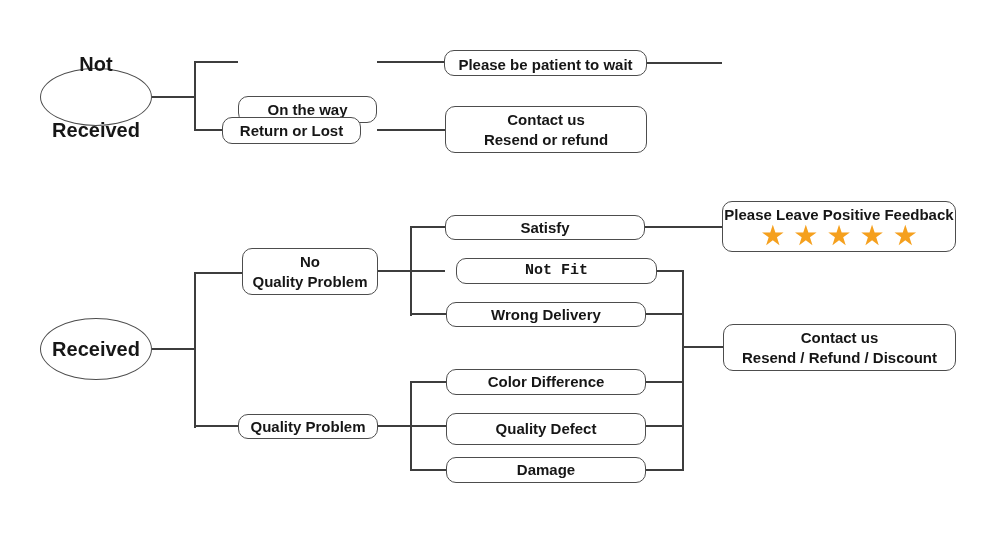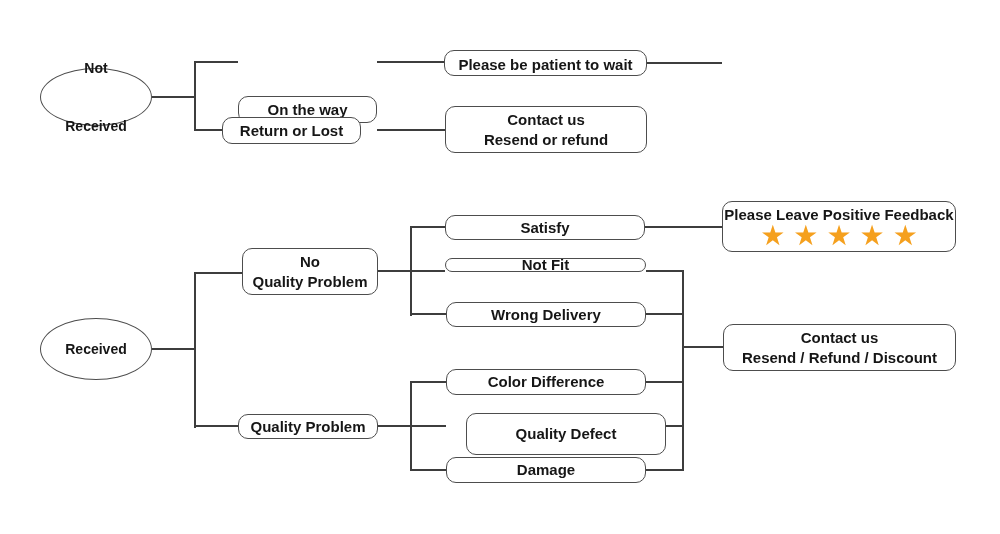--- a/index.html
+++ b/index.html
@@ -25,37 +25,37 @@
     background:var(--c-background);
     display:flex;flex-direction:column;align-items:center;justify-content:center;
     font-size:15px;font-weight:600;line-height:1.32;
     text-align:center;white-space:nowrap;
   }
   .ellipse{
     position:absolute;box-sizing:border-box;
     border:1.5px solid var(--c-border);border-radius:50%;
     background:var(--c-background);
     display:flex;flex-direction:column;align-items:center;justify-content:center;
-    font-size:14px;font-weight:600;line-height:1.3;text-align:center;gap:40px;
+    font-size:20px;font-weight:600;line-height:1.3;text-align:center;gap:40px;
   }
   
   .n-not-received{left:40px;top:68px;width:112px;height:58px;}
   .n-on-the-way{left:238px;top:49px;width:139px;height:27px;margin-top:47px;}
   .n-return-or-lost{left:222px;top:117px;width:139px;height:27px;}
   .n-please-wait{left:444px;top:50px;width:203px;height:26px;justify-content:flex-end;}
   .n-package-tracking{left:722px;top:39px;width:233px;height:48px;}
   .n-contact-1{left:445px;top:106px;width:202px;height:47px;}
   .n-received{left:40px;top:318px;width:112px;height:62px;}
   .n-no-quality-problem{left:242px;top:248px;width:136px;height:47px;}
   .n-quality-problem{left:238px;top:414px;width:140px;height:25px;}
   .n-satisfy{left:445px;top:215px;width:200px;height:25px;}
-  .n-not-fit{left:445px;top:258px;width:201px;height:14px;}
+  .n-not-fit{left:456px;top:258px;width:201px;height:26px;font-family:Liberation Mono, monospace;}
   .n-wrong-delivery{left:446px;top:302px;width:200px;height:25px;}
   .n-color-difference{left:446px;top:369px;width:200px;height:26px;}
-  .n-quality-defect{left:466px;top:413px;width:200px;height:42px;text-align:center;}
+  .n-quality-defect{left:446px;top:413px;width:200px;height:32px;text-align:center;}
   .n-damage{left:446px;top:457px;width:200px;height:26px;}
   .n-feedback{left:722px;top:201px;width:234px;height:51px;justify-content:flex-start;padding-top:3px;}
   .n-contact-2{left:723px;top:324px;width:233px;height:47px;}
   .stars{
     color:var(--c-star);
     font-size:28px;line-height:24px;letter-spacing:8px;
     margin-top:-1px;margin-left:8px; 
     font-family:"DejaVu Sans",sans-serif;
   }
   .fb-title{font-size:15px;}

